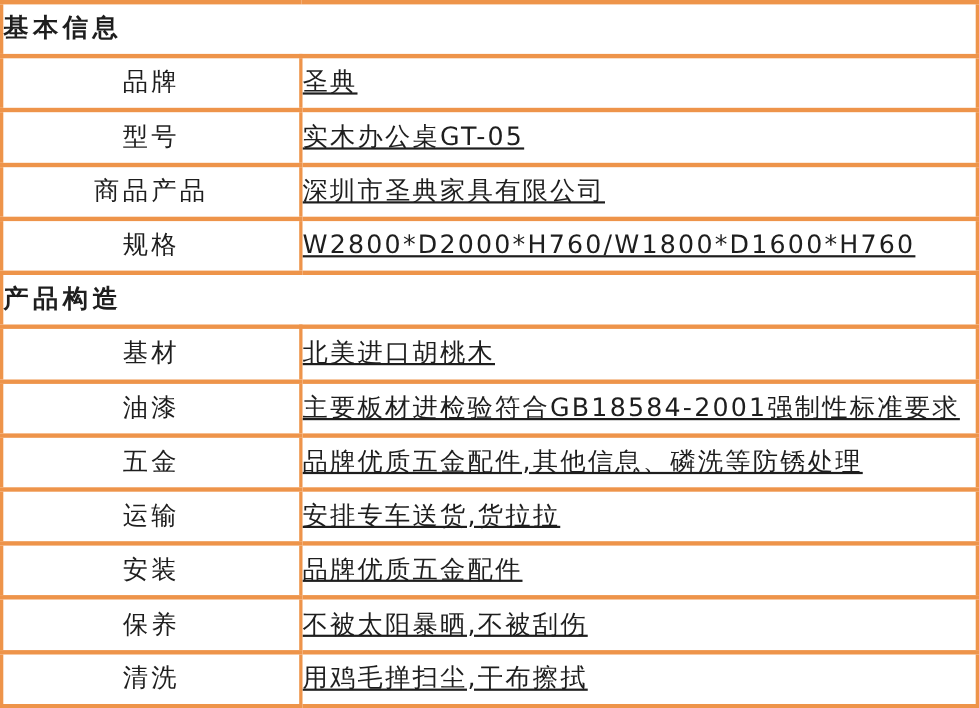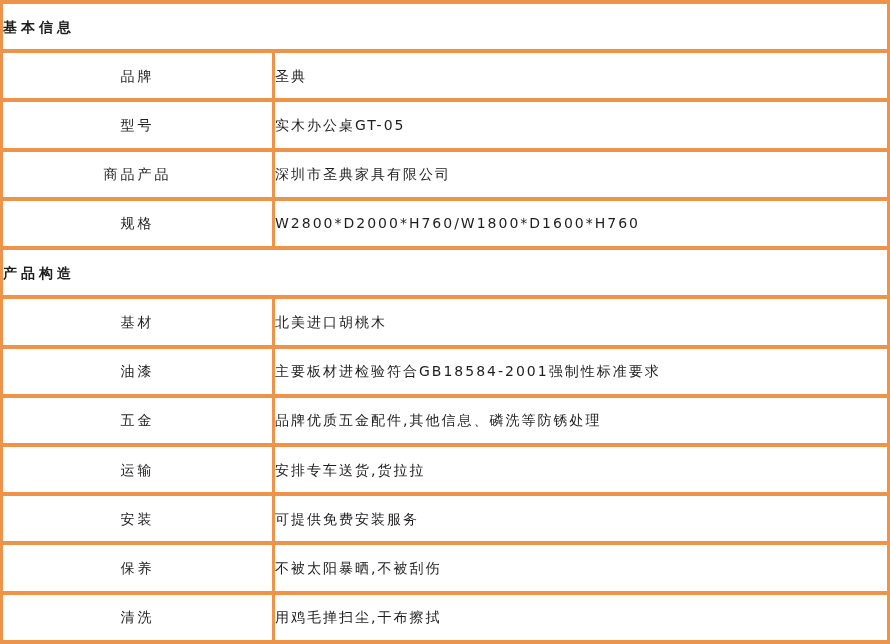--- a/index.html
+++ b/index.html
@@ -26,39 +26,40 @@
     table-layout:fixed;
     background:var(--bg-color);
   }
   table.spec-table td{
     border-style:solid;
     border-color:var(--border-color);
     border-width:4px 3px;
     height:36px;
     padding:0;
     vertical-align:middle;
-    font-size:14px;
+    font-size:23px;
     line-height:1;
     overflow:hidden;
     white-space:nowrap;
   }
   td.section-title{
     font-weight:700;
     padding-left:36px;
     letter-spacing:4px;
     font-size:17px;
   }
   td.label-cell{
     text-align:center;
     letter-spacing:3px;
   }
   td.value-cell{
     text-align:left;
     padding-left:14px;
     letter-spacing:2px;
+    text-decoration:underline;
   }
 </style>
 </head>
 <body>
 
 <table class="spec-table">
   <colgroup>
     <col style="width:272px">
     <col>
   </colgroup>
@@ -99,21 +100,21 @@
       <td class="label-cell">五金</td>
       <td class="value-cell">品牌优质五金配件,其他信息、磷洗等防锈处理</td>
     </tr>
 
     <tr>
       <td class="label-cell">运输</td>
       <td class="value-cell">安排专车送货,货拉拉</td>
     </tr>
     <tr>
       <td class="label-cell">安装</td>
-      <td class="value-cell">可提供免费安装服务</td>
+      <td class="value-cell">品牌优质五金配件</td>
     </tr>
     <tr>
       <td class="label-cell">保养</td>
       <td class="value-cell">不被太阳暴晒,不被刮伤</td>
     </tr>
     <tr>
       <td class="label-cell">清洗</td>
       <td class="value-cell">用鸡毛掸扫尘,干布擦拭</td>
     </tr>
   </tbody>

